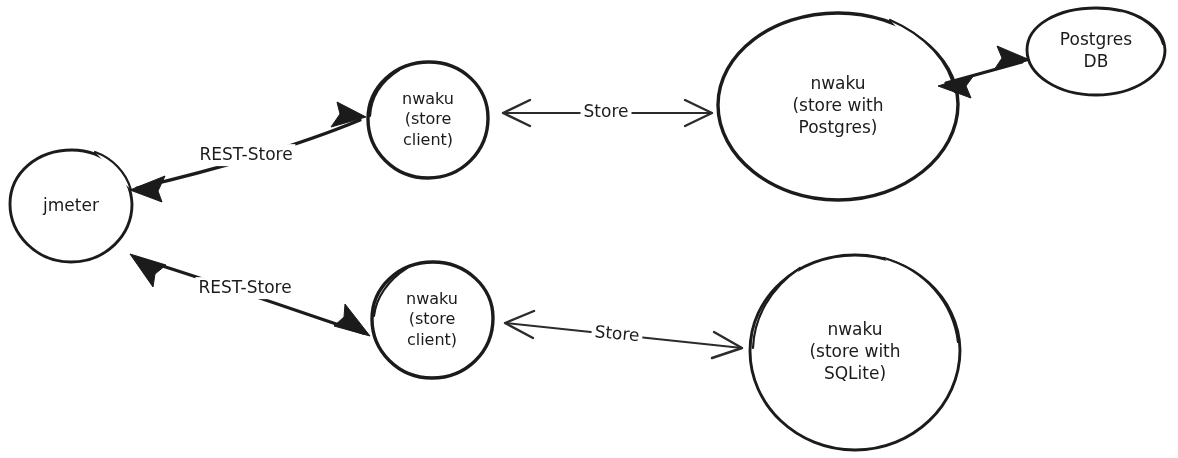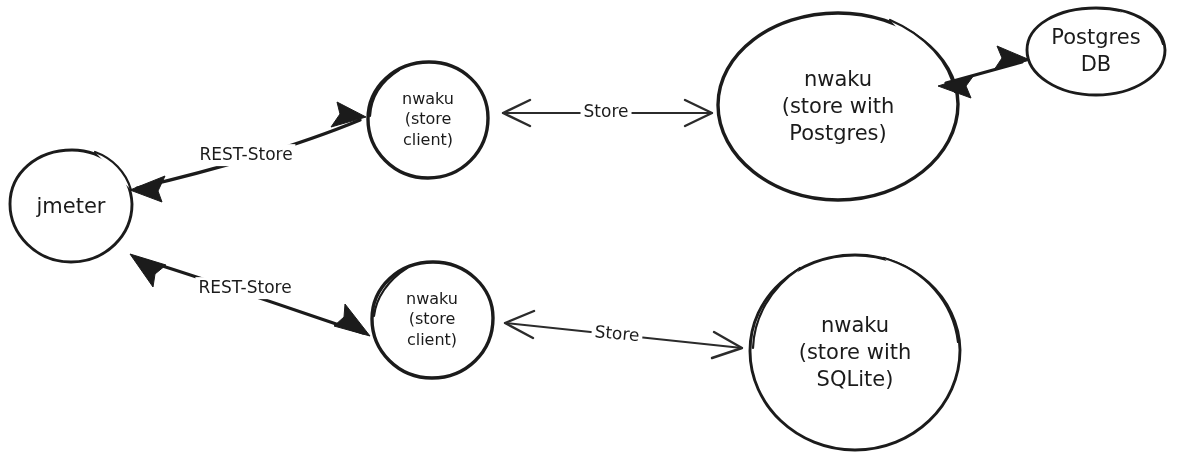--- a/index.html
+++ b/index.html
@@ -65,21 +65,21 @@
   .node-label, .edge-label {
     position: absolute;
     color: #1b1b1b;
     font-family: "DejaVu Sans", sans-serif;
     text-align: center;
     line-height: 1.28;
     white-space: pre;
     pointer-events: none;
     transform: translate(-50%, -50%);
   }
-  .node-label { font-size: 21px; }
+  .node-label { font-size: 17px; }
   .node-label.small { font-size: 16px; }
   .edge-label {
     font-size: 17px;
     background: #ffffff;
     padding: 0 3px;
   }
 </style>
 </head>
 <body>
 

